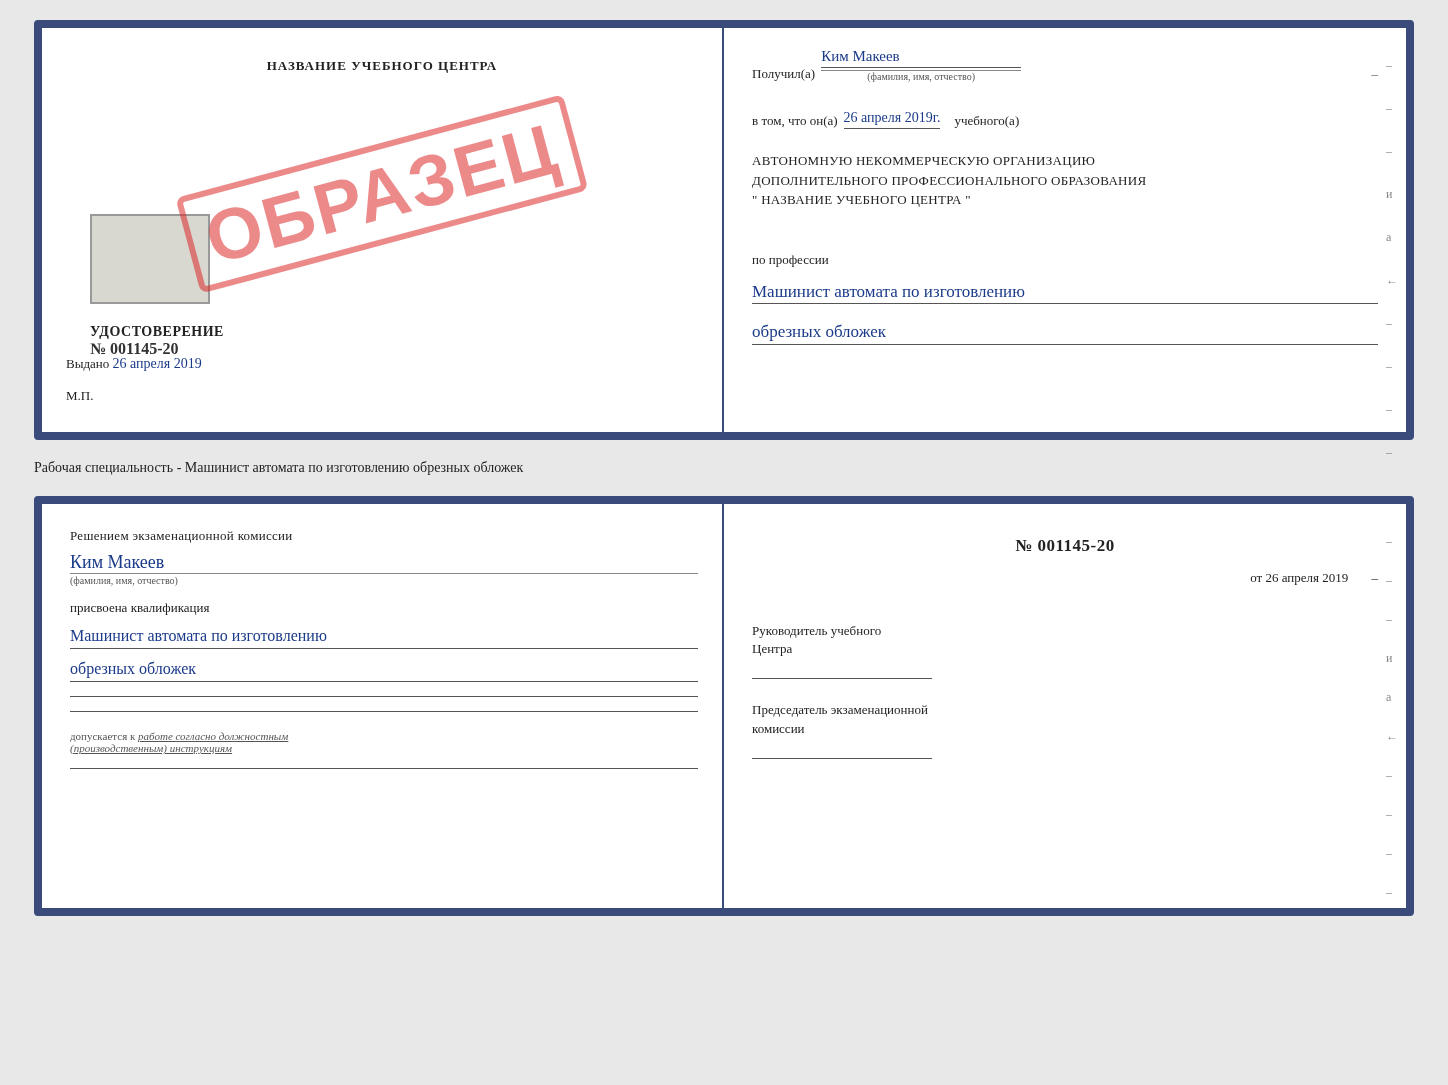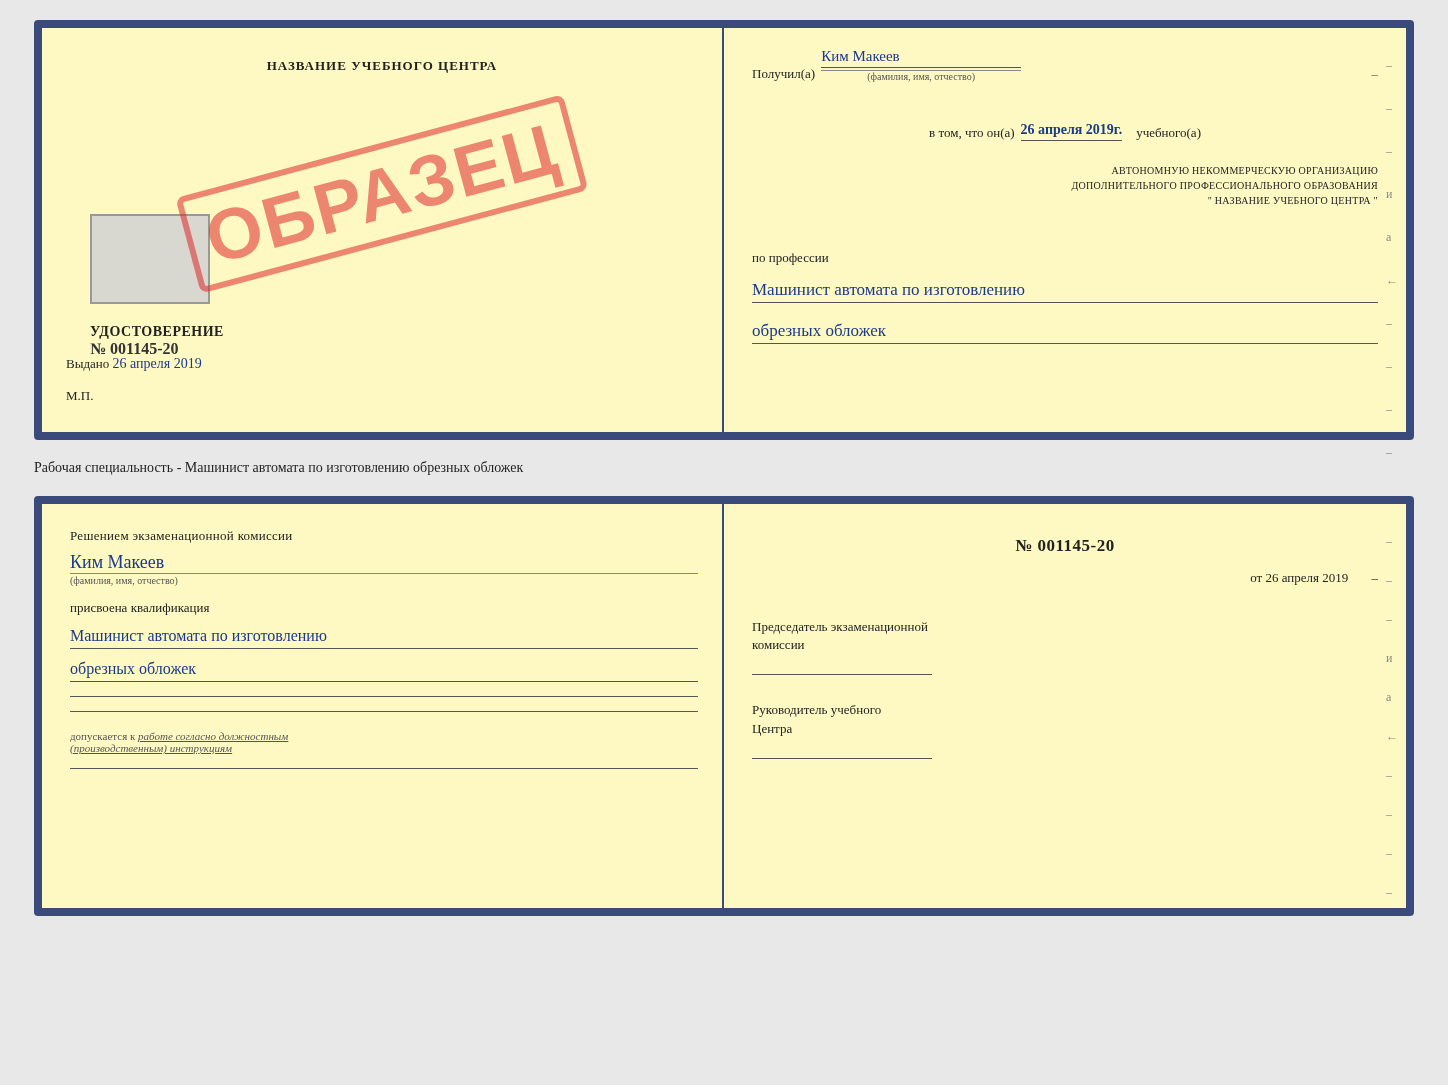--- a/index.html
+++ b/index.html
@@ -11,21 +11,21 @@
       display: flex;
       flex-direction: column;
       align-items: center;
       padding: 20px;
       gap: 16px;
     }
 
     .document-pair {
       display: flex;
       width: 1380px;
-      background: #fef9c3;
+      background: #ffffff;
       border: 8px solid #3a4a7a;
       border-radius: 4px;
       position: relative;
       min-height: 420px;
     }
 
     .doc-left {
       width: 50%;
       border-right: 2px solid #3a4a7a;
       padding: 30px 24px 24px 24px;
@@ -158,22 +158,22 @@
       min-width: 200px;
     }
 
     .dash-right {
       margin-left: auto;
       font-size: 13px;
       color: #555;
     }
 
     .block-text {
-      font-size: 10px;
-      text-align: right;
+      font-size: 13px;
+      text-align: left;
       text-transform: uppercase;
       letter-spacing: 0.3px;
       line-height: 1.5;
       color: #222;
       margin: 6px 0;
     }
 
     .profession-label {
       font-size: 13px;
       color: #222;
@@ -421,23 +421,23 @@
 
     <div class="field-row">
       <span class="field-label">Получил(а)</span>
       <div class="field-sub-wrapper">
         <span class="field-value">Ким Макеев</span>
         <div class="field-sub">(фамилия, имя, отчество)</div>
       </div>
       <span class="dash-right">–</span>
     </div>
 
-    <div class="field-row" style="margin-top: 24px; justify-content: center;">
+    <div class="field-row" style="margin-top: 12px;">
       <span class="field-label">в том, что он(а)</span>
-      <span class="date-handwritten" style="border-bottom: 1px solid #555; padding-bottom: 2px; font-weight: bold;">26 апреля 2019г.</span>
+      <span class="date-handwritten" style="border-bottom: 1px solid #555; padding-bottom: 2px;">26 апреля 2019г.</span>
       <span class="field-label" style="margin-left: 8px;">учебного(а)</span>
     </div>
 
     <div class="block-text">
       <div>АВТОНОМНУЮ НЕКОММЕРЧЕСКУЮ ОРГАНИЗАЦИЮ</div>
       <div>ДОПОЛНИТЕЛЬНОГО ПРОФЕССИОНАЛЬНОГО ОБРАЗОВАНИЯ</div>
       <div>"  НАЗВАНИЕ УЧЕБНОГО ЦЕНТРА  "</div>
     </div>
 
     <div class="profession-label">по профессии</div>
@@ -485,29 +485,29 @@
       <span>–</span>
     </div>
 
     <div class="protocol-number">№ 001145-20</div>
     <div class="protocol-date">
       <span>от</span>
       <span>26 апреля 2019</span>
       <span style="margin-left: 20px;">–</span>
     </div>
 
+    <div class="signature-block" style="margin-top: 16px;">
+      <div class="signature-title">
+        <span>Руководитель учебного</span><br>
+        <span>Центра</span>
+      </div>
+      <div class="signature-line"></div>
+    </div>
+
     <div class="signature-block">
       <div class="signature-title">
         <span>Председатель экзаменационной</span><br>
         <span>комиссии</span>
       </div>
       <div class="signature-line"></div>
     </div>
-
-    <div class="signature-block" style="margin-top: 16px;">
-      <div class="signature-title">
-        <span>Руководитель учебного</span><br>
-        <span>Центра</span>
-      </div>
-      <div class="signature-line"></div>
-    </div>
   </div>
 </div>
 
 </body></html>

